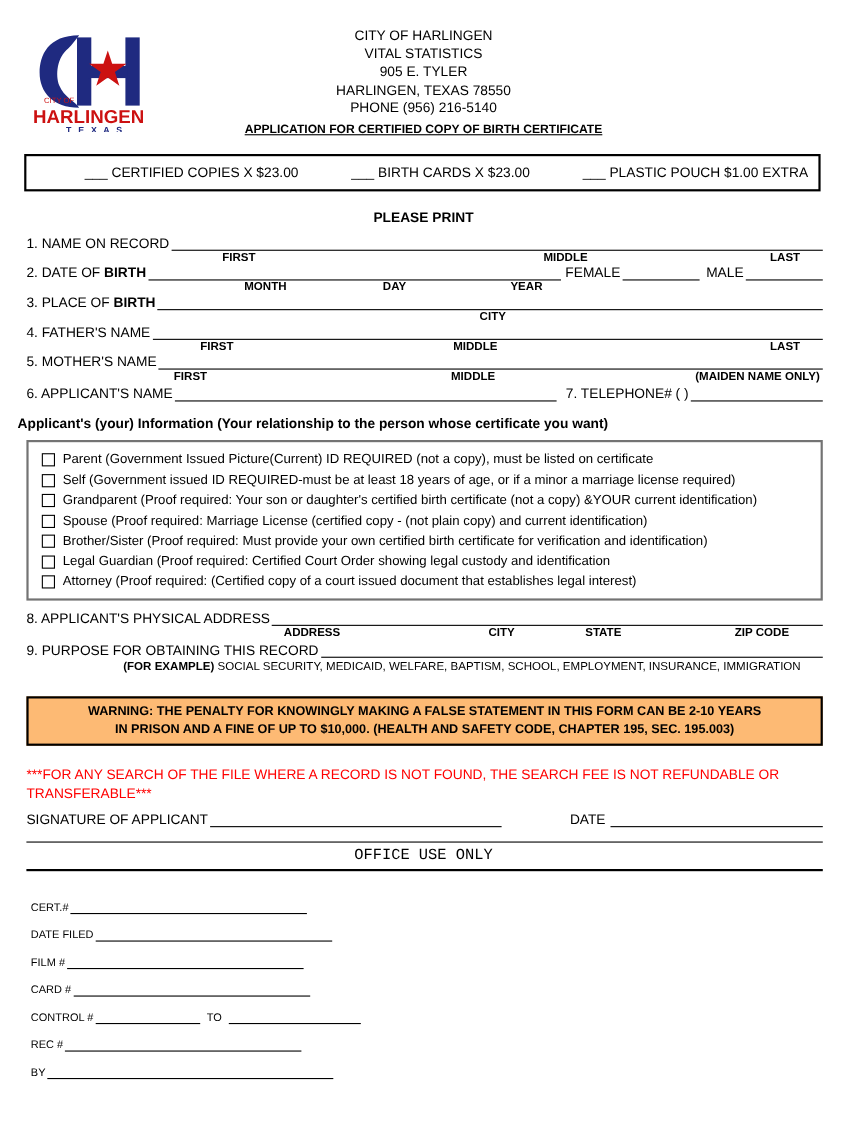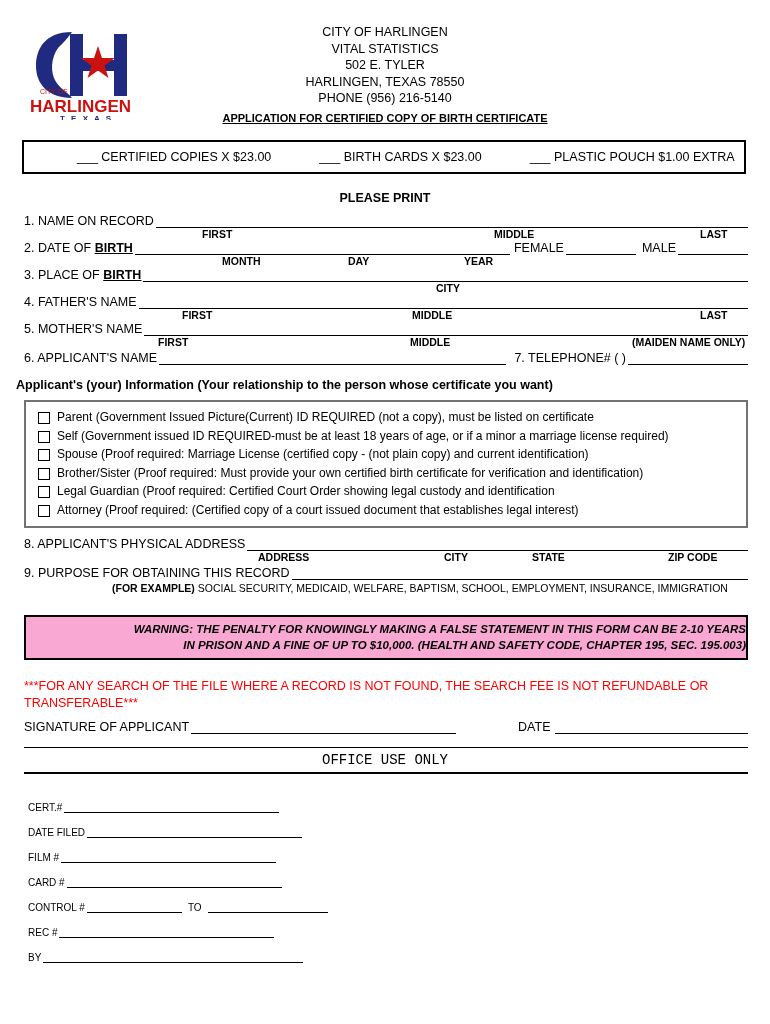--- a/index.html
+++ b/index.html
@@ -77,21 +77,21 @@
     margin: 9px 22px 0 24px;
     position: relative;
     font-size: 12.5px;
   }
   .line-row {
     display: flex;
     align-items: flex-end;
     white-space: nowrap;
   }
   .lbl { padding-right: 2px; }
-  .lbl b { font-weight: bold; text-decoration: underline; }
+  .lbl b { font-weight: bold; }
   .rule {
     flex: 1 1 auto;
     border-bottom: 1px solid #000;
     height: 13px;
   }
   .rule.fixed-120 { flex: 0 0 120px; }
   .rule.fixed-70 { flex: 0 0 70px; }
   .sub-row {
     position: relative;
     height: 13px;
@@ -139,27 +139,26 @@
   .purpose-note {
     font-size: 10.5px;
     margin-top: 2px;
     padding-left: 88px;
   }
   .purpose-note b { font-weight: bold; }
   
   .warning {
     margin: 21px 22px 0 24px;
     border: 2px solid #000;
-    background: #f9a8d4;
-    text-align: right;
+    background: #fdba74;
+    text-align: center;
     font-size: 11.5px;
     font-weight: bold;
     line-height: 16px;
     padding: 4px 0 5px 0;
-    font-style: italic;
   }
   .refund {
     margin: 18px 22px 0 24px;
     color: #ff0000;
     font-size: 12.5px;
     line-height: 17px;
   }
   .sig-row {
     margin: 8px 22px 0 24px;
     display: flex;
@@ -233,21 +232,21 @@
 
         <polygon points="70,24 74,36 87,36 76.5,43.5 80.5,56 70,48.5 59.5,56 63.5,43.5 53,36 66,36" fill="#cc1111"></polygon>
         <text x="12" y="72" font-family="Liberation Sans, sans-serif" font-size="7" fill="#cc1111">CITY OF</text>
         <text x="2" y="90" font-family="Liberation Sans, sans-serif" font-size="17" font-weight="bold" fill="#cc1111">HARLINGEN</text>
         <text x="32" y="99" font-family="Liberation Sans, sans-serif" font-size="8" font-weight="bold" fill="#1f2a80" letter-spacing="2">T E X A S</text>
       </svg>
     </div>
     <div class="header-text">
       <div>CITY OF HARLINGEN</div>
       <div>VITAL STATISTICS</div>
-      <div>502 E. TYLER</div>
+      <div>905 E. TYLER</div>
       <div>HARLINGEN, TEXAS 78550</div>
       <div>PHONE (956) 216-5140</div>
     </div>
     <div class="app-title">APPLICATION FOR CERTIFIED COPY OF BIRTH CERTIFICATE</div>
   </div>
 
   <div class="fee-box">
     <span class="fee-item a">___  CERTIFIED COPIES  X  $23.00</span>
     <span class="fee-item b">___  BIRTH CARDS  X  $23.00</span>
     <span class="fee-item c">___  PLASTIC POUCH $1.00 EXTRA</span>
@@ -320,20 +319,24 @@
   <div class="applicant-head">Applicant's (your) Information (Your relationship to the person whose certificate you want)</div>
 
   <div class="check-box">
     <div class="check-row">
       <span class="cbox"></span>
       <span>Parent (Government Issued Picture(Current) ID REQUIRED (not a copy), must be listed on certificate</span>
     </div>
     <div class="check-row">
       <span class="cbox"></span>
       <span>Self (Government issued ID REQUIRED-must be at least 18 years of age, or if a minor a marriage license required)</span>
+    </div>
+    <div class="check-row">
+      <span class="cbox"></span>
+      <span>Grandparent (Proof required: Your son or daughter's certified birth certificate (not a copy) &amp;YOUR current identification)</span>
     </div>
     <div class="check-row">
       <span class="cbox"></span>
       <span>Spouse (Proof required: Marriage License (certified copy - (not plain copy) and current identification)</span>
     </div>
     <div class="check-row">
       <span class="cbox"></span>
       <span>Brother/Sister (Proof required: Must provide your own certified birth certificate for verification and identification)</span>
     </div>
     <div class="check-row">

